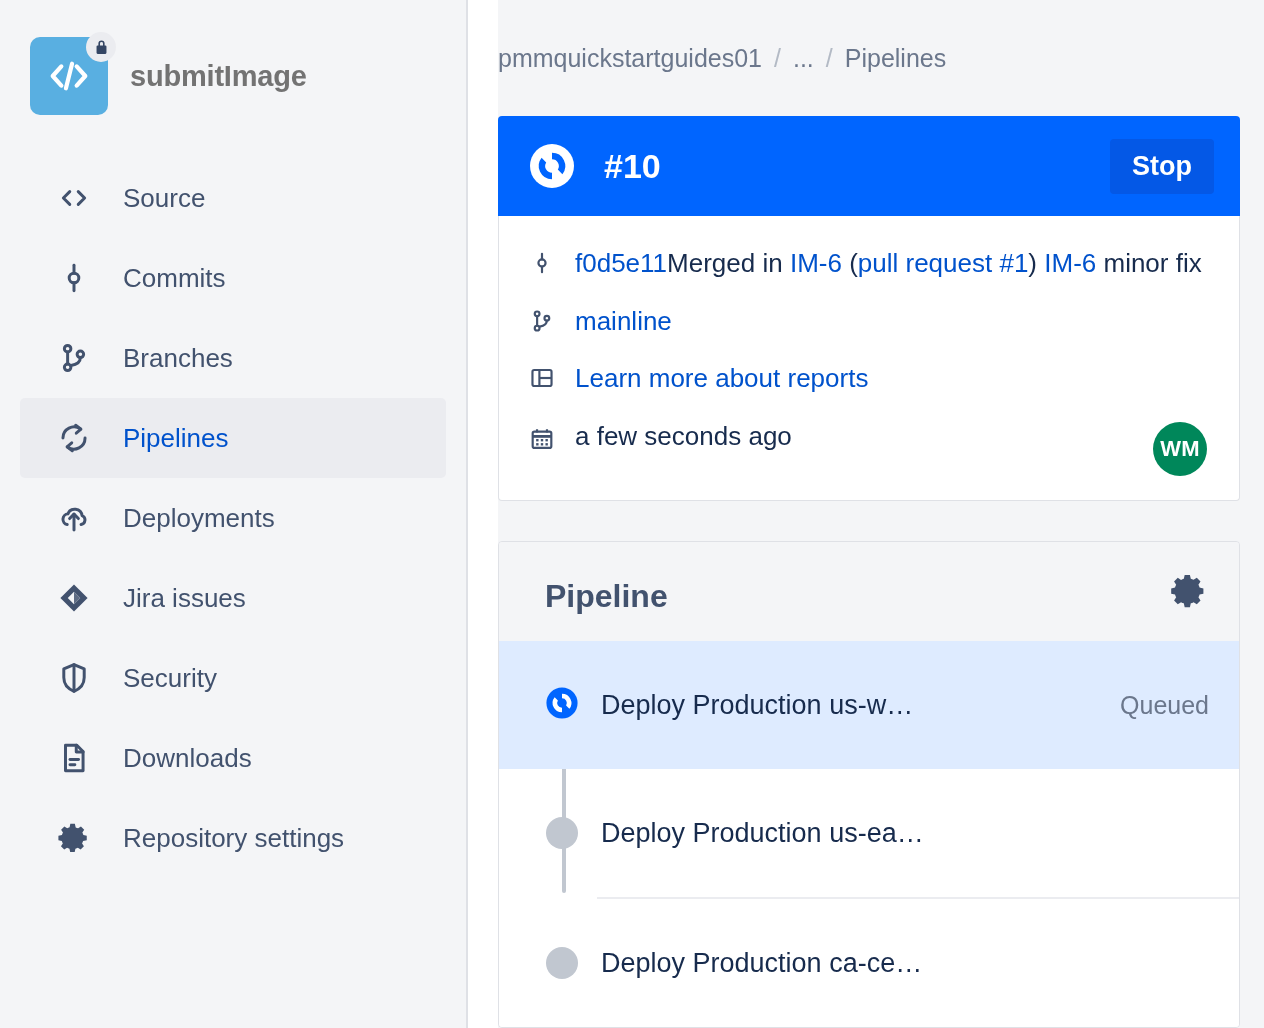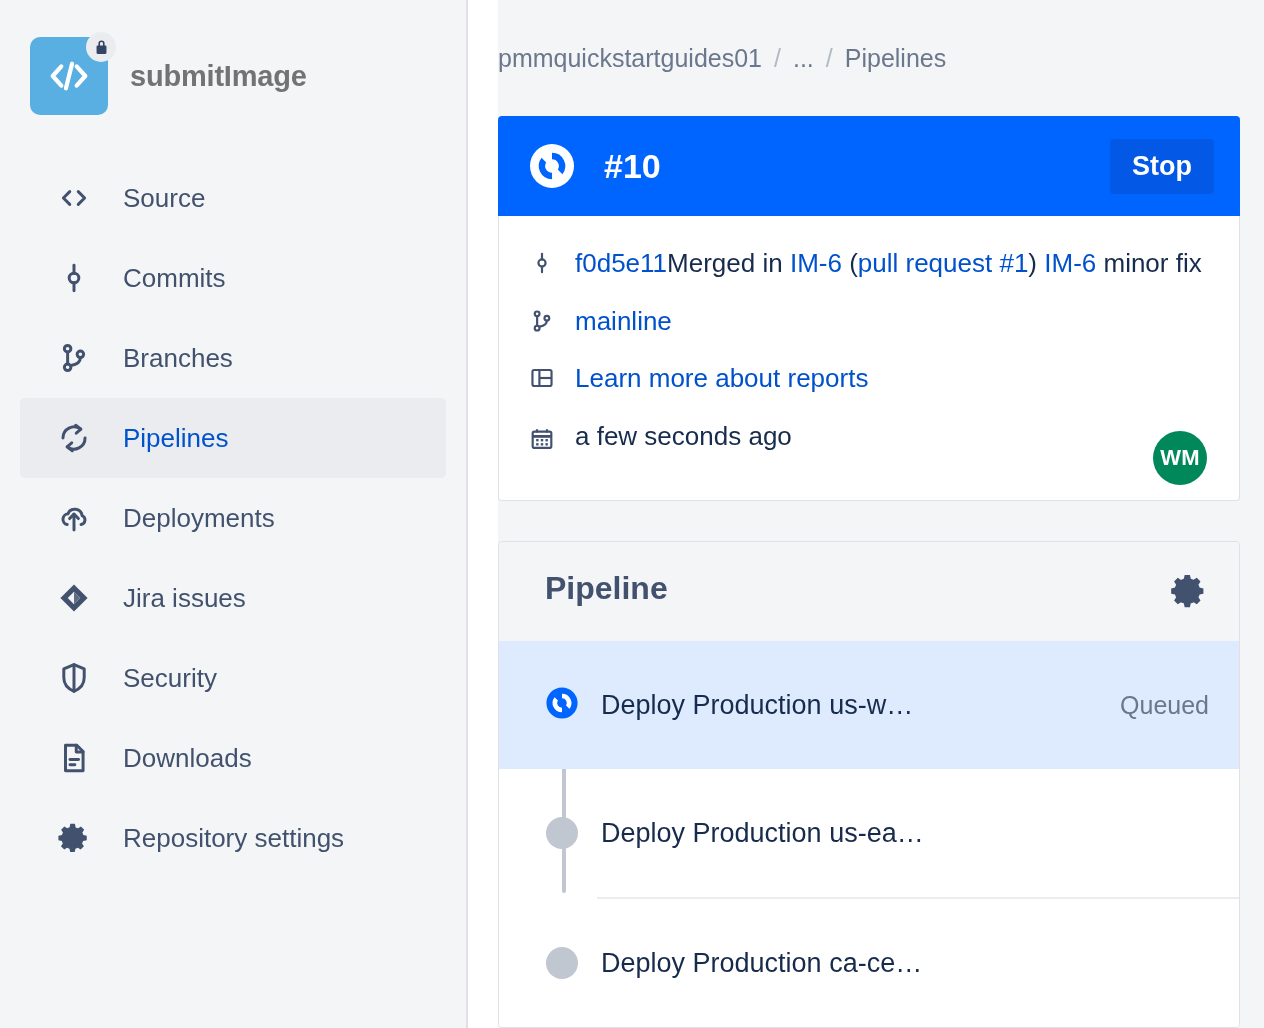--- a/index.html
+++ b/index.html
@@ -140,38 +140,38 @@
     color: #42526E;
   }
   .row-text {
     margin-left: 12px;
     font-size: 26px; line-height: 1.52; color: #172B4D;
   }
   .lnk { color: #0052CC; cursor: pointer; }
   .row-text.link-row { color: #0052CC; cursor: pointer; }
   .time-row { display: flex; align-items: center; }
   .avatar {
-    position: absolute; right: 32px; bottom: 15px;
+    position: absolute; right: 32px; bottom: 24px;
     width: 54px; height: 54px; border-radius: 50%;
     background: #00875A;
     color: #ffffff; font-size: 22px; font-weight: bold;
     display: flex; align-items: center; justify-content: center;
     letter-spacing: 0.3px;
   }
 
   
   .pipeline-panel {
     margin-top: 40px;
     background: #F4F5F7;
     border: 1px solid #DFE1E6;
     border-radius: 4px;
     overflow: hidden;
   }
   .pipeline-head {
-    display: flex; align-items: flex-start;
+    display: flex; align-items: flex-end;
     padding: 28px 30px 26px 46px;
     background: #F4F5F7;
   }
   .pipeline-title {
     font-size: 32px; font-weight: bold; color: #42526E;
   }
   .pipeline-head-spacer { flex: 1 1 auto; }
   .gear-btn {
     background: none; border: none; cursor: pointer;
     display: flex; align-items: center; justify-content: center;

